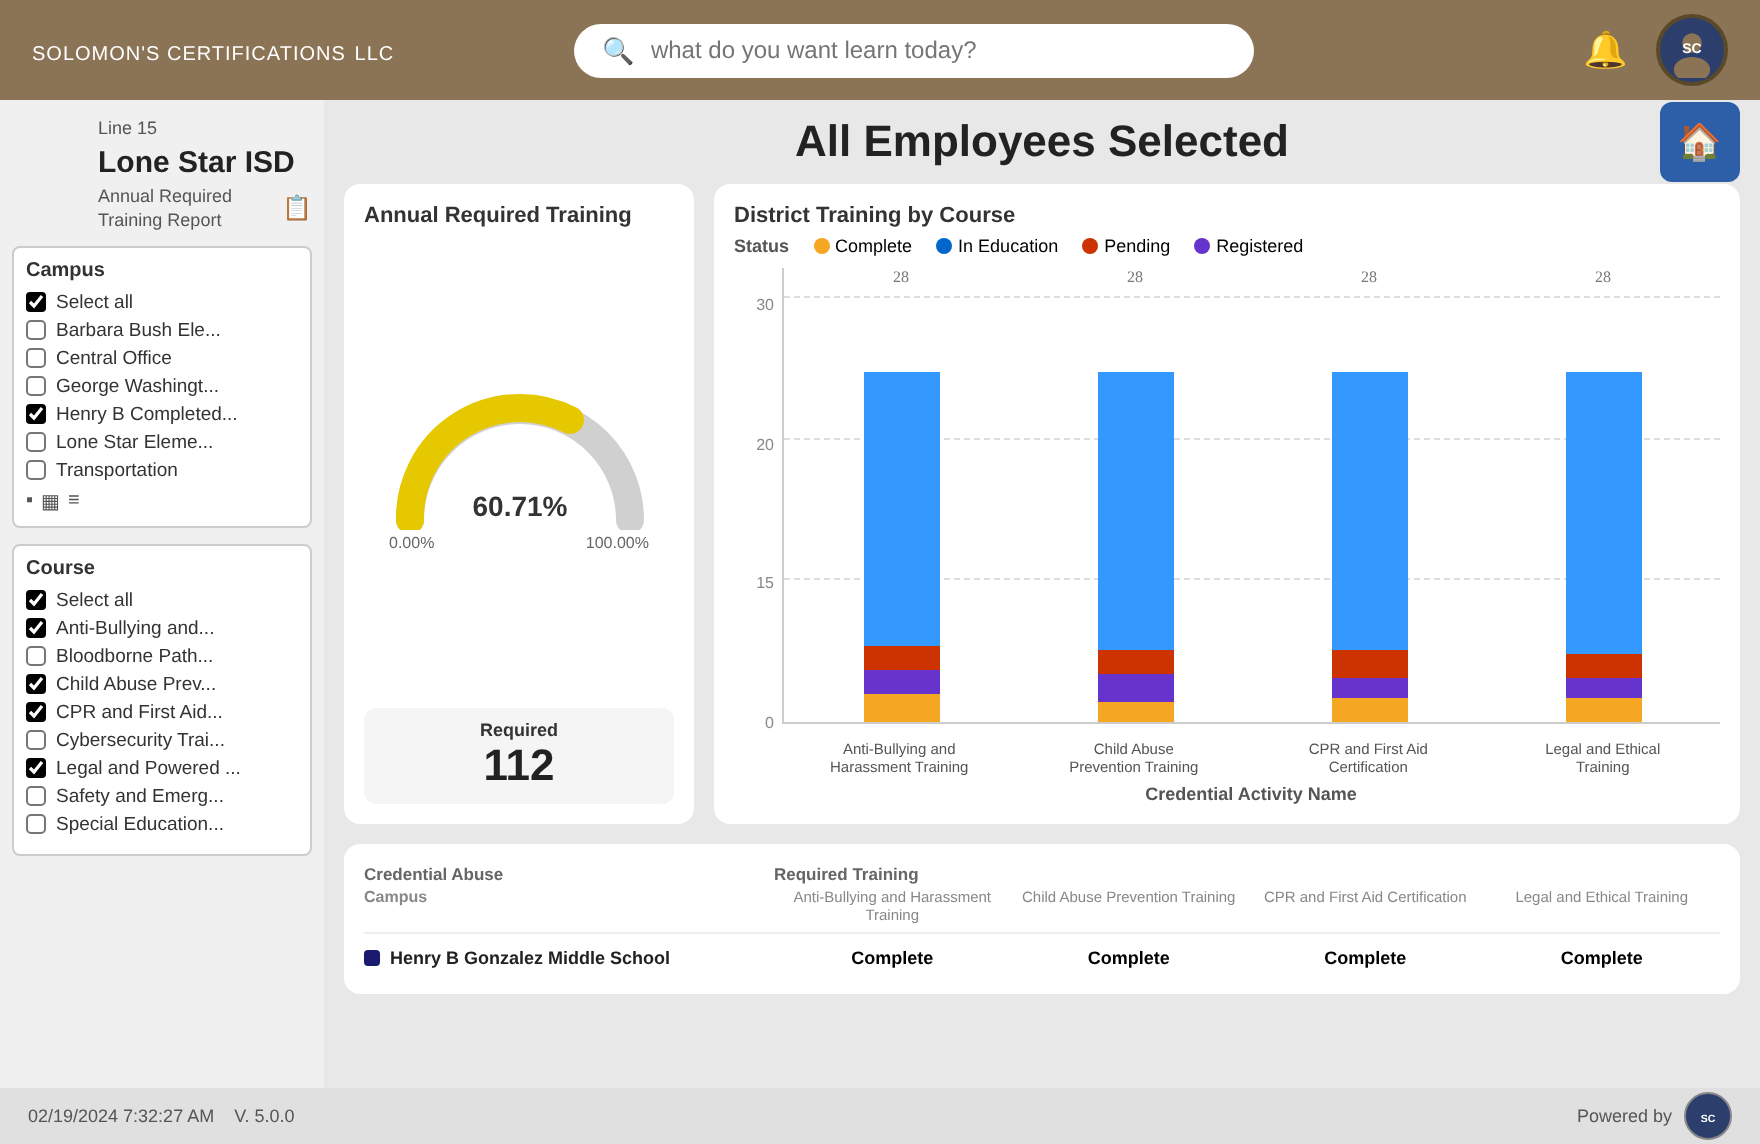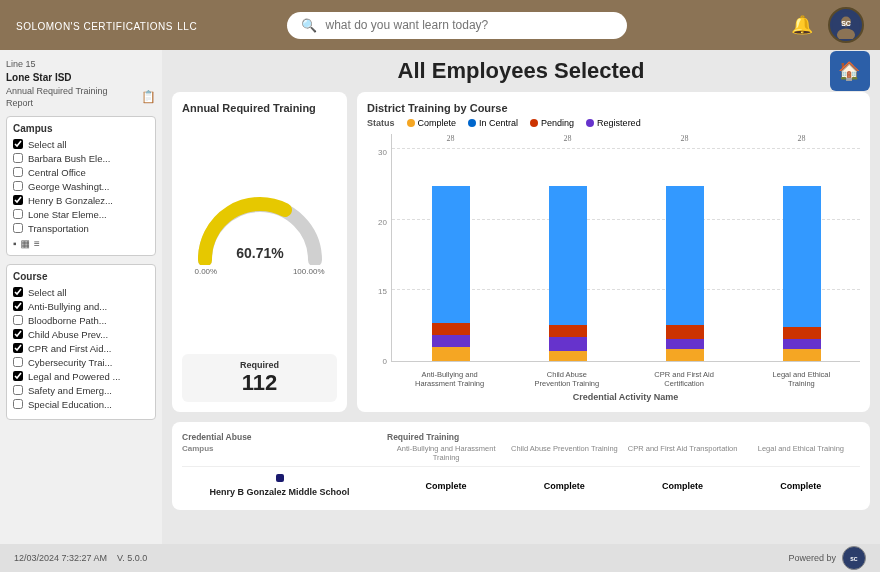--- a/index.html
+++ b/index.html
@@ -70,23 +70,24 @@
       background: #f0f0f0;
       padding: 8px 6px;
       overflow-y: auto;
       flex-shrink: 0;
     }
     .sidebar-header-info {
       font-size: 9px;
       color: #333;
       margin-bottom: 6px;
       line-height: 1.4;
+      margin-left: 43px;
     }
     .sidebar-header-info .line { font-size: 9px; color: #555; }
-    .sidebar-header-info .isd { font-size: 10px; font-weight: bold; color: #222; }
+    .sidebar-header-info .isd { font-size: 15px; font-weight: bold; color: #222; }
     .sidebar-header-info .report { font-size: 9px; color: #555; display: flex; align-items: center; gap: 4px; }
     .report-icon { font-size: 12px; }
 
     .filter-box {
       background: white;
       border: 1px solid #ccc;
       border-radius: 4px;
       padding: 6px;
       margin-bottom: 8px;
     }
@@ -353,21 +354,21 @@
       <div class="filter-item">
         <input type="checkbox" style="">
         <span>Central Office</span>
       </div>
       <div class="filter-item">
         <input type="checkbox" style="">
         <span>George Washingt...</span>
       </div>
       <div class="filter-item selected-black">
         <input type="checkbox" checked="" style="">
-        <span>Henry B Gonzalez...</span>
+        <span>Henry B Completed...</span>
       </div>
       <div class="filter-item">
         <input type="checkbox" style="">
         <span>Lone Star Eleme...</span>
       </div>
       <div class="filter-item">
         <input type="checkbox" style="">
         <span>Transportation</span>
       </div>
       <div class="filter-controls">
@@ -456,21 +457,21 @@
       <div id="chart-card">
         <div class="chart-title">District Training by Course</div>
         <div class="chart-legend">
           <span style="font-size:9px;color:#555;font-weight:bold;">Status</span>
           <div class="legend-item">
             <div class="legend-dot" style="background:#f5a623;"></div>
             <span>Complete</span>
           </div>
           <div class="legend-item">
             <div class="legend-dot" style="background:#0066cc;"></div>
-            <span>In Central</span>
+            <span>In Education</span>
           </div>
           <div class="legend-item">
             <div class="legend-dot" style="background:#cc3300;"></div>
             <span>Pending</span>
           </div>
           <div class="legend-item">
             <div class="legend-dot" style="background:#6633cc;"></div>
             <span>Registered</span>
           </div>
         </div>
@@ -555,46 +556,46 @@
           <span>Required Training</span>
         </div>
       </div>
 
       <div style="display:flex;font-size:7.5px;color:#888;border-bottom:1px solid #eee;padding-bottom:4px;margin-bottom:4px;">
         <div style="width:195px;font-weight:bold;font-size:8px;">Campus</div>
         <div style="width:10px;"></div>
         <div style="flex:1;display:flex;">
           <div style="flex:1;text-align:center;">Anti-Bullying and Harassment Training</div>
           <div style="flex:1;text-align:center;">Child Abuse Prevention Training</div>
-          <div style="flex:1;text-align:center;">CPR and First Aid Transportation</div>
+          <div style="flex:1;text-align:center;">CPR and First Aid Certification</div>
           <div style="flex:1;text-align:center;">Legal and Ethical Training</div>
         </div>
       </div>
 
       <div style="display:flex;font-size:9px;align-items:center;padding:3px 0;">
-        <div style="width:195px;display:flex;align-items:center;gap:5px;font-weight:bold;color:#222;flex-direction:column;">
+        <div style="width:195px;display:flex;align-items:center;gap:5px;font-weight:bold;color:#222;">
           <div style="width:8px;height:8px;background:#1a1a6e;border-radius:2px;flex-shrink:0;"></div>
           <span>Henry B Gonzalez Middle School</span>
         </div>
         <div style="width:10px;"></div>
         <div style="flex:1;display:flex;">
           <div style="flex:1;text-align:center;font-weight:bold;">Complete</div>
           <div style="flex:1;text-align:center;font-weight:bold;">Complete</div>
           <div style="flex:1;text-align:center;font-weight:bold;">Complete</div>
           <div style="flex:1;text-align:center;font-weight:bold;">Complete</div>
         </div>
       </div>
     </div>
 
   </div>
 </div>
 
 <div id="bottom-bar">
   <div>
-    <span>12/03/2024 7:32:27 AM</span>
+    <span>02/19/2024 7:32:27 AM</span>
     &nbsp;&nbsp;
     <span>V. 5.0.0</span>
   </div>
   <div class="powered-by">
     <span>Powered by</span>
     <div class="small-avatar">
       <svg viewBox="0 0 24 24" width="18" height="18" fill="white">
         <circle cx="12" cy="12" r="10" fill="#2c3e6b"></circle>
         <text x="12" y="16" text-anchor="middle" font-size="7" fill="white" font-weight="bold">SC</text>
       </svg>

